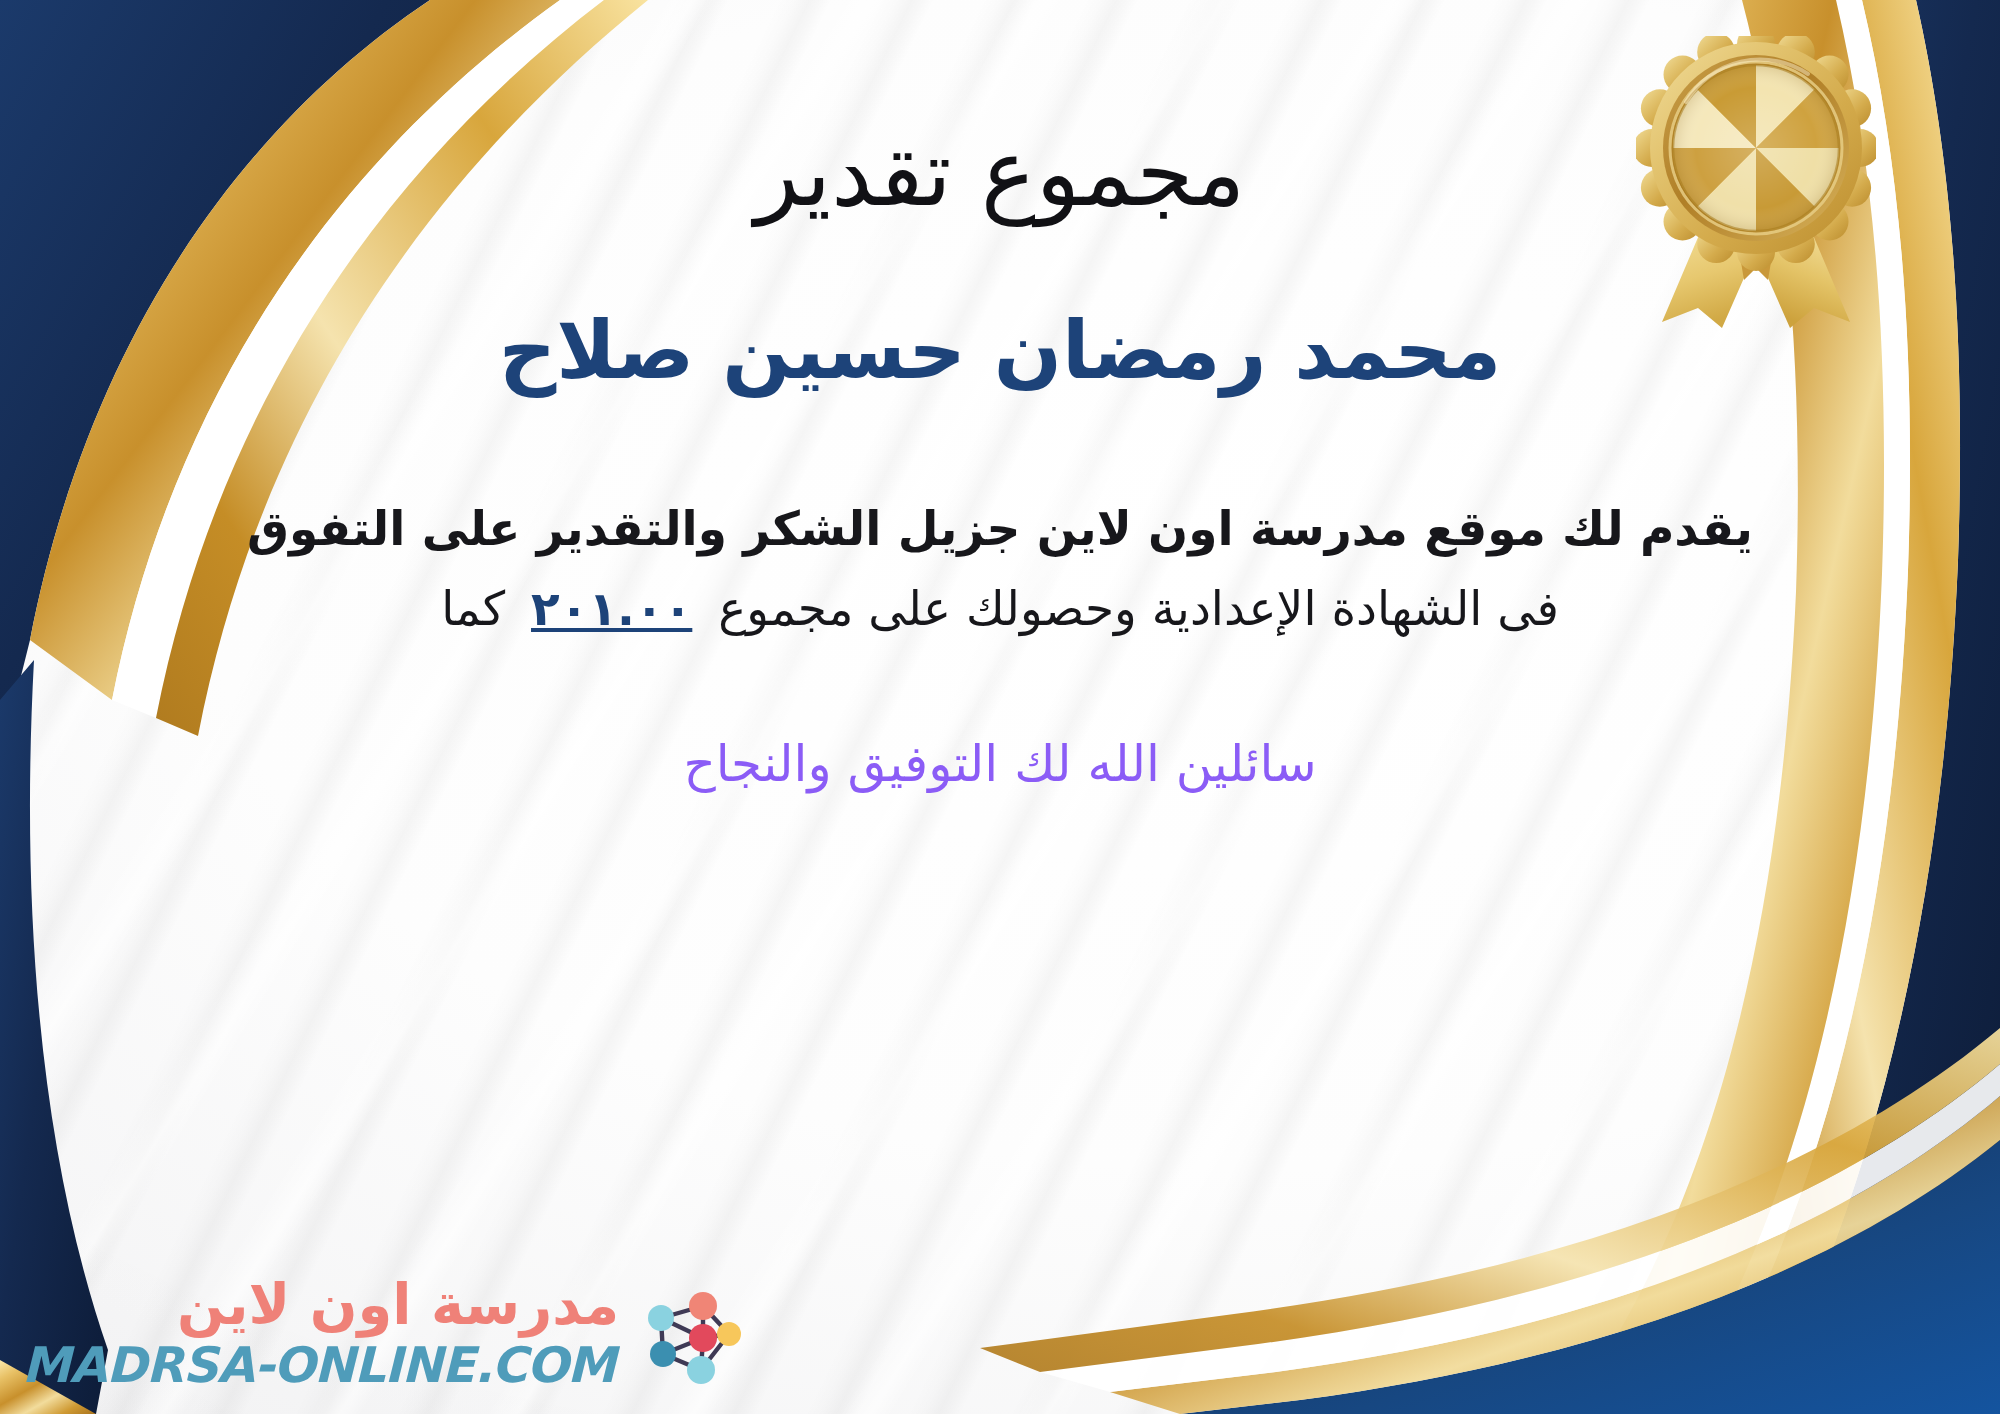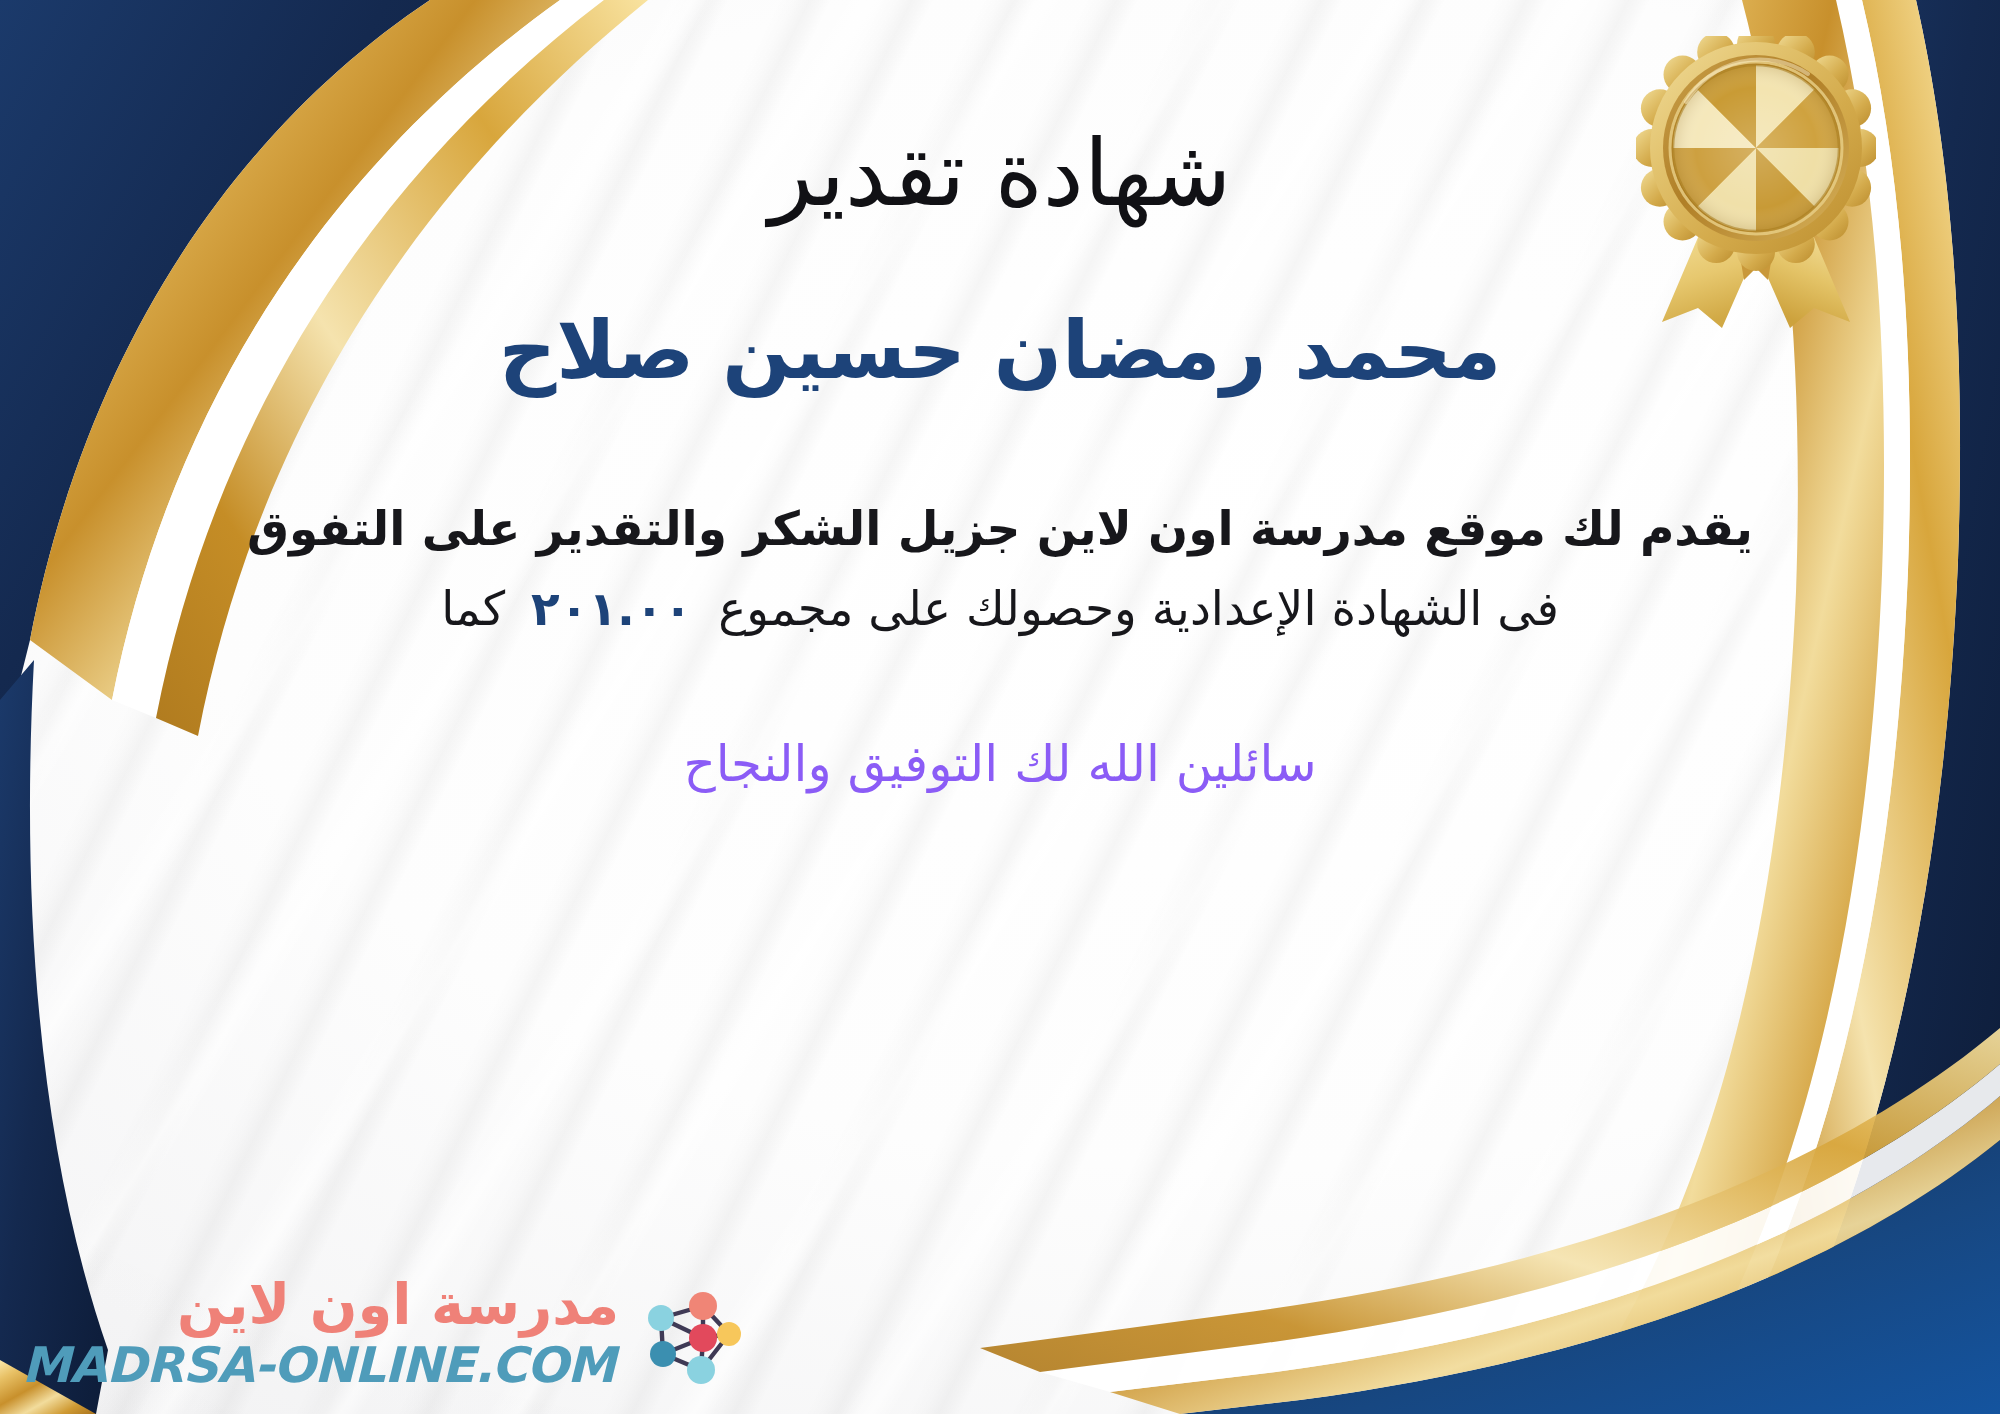--- a/index.html
+++ b/index.html
@@ -109,20 +109,21 @@
   .body-line.l2{ }
   .body-line.l3{ }
 
   .score{
     color:#1d4379;
     font-weight:700;
     padding:0 26px;
     display:inline-block;
     direction:ltr;
     unicode-bidi:isolate;
+    text-decoration:underline;
   }
 
   .closing{
     margin-top:74px;
     font-size:50px;
     line-height:1.6;
     color:#8b5cf6;
   }
 
   
@@ -310,21 +311,21 @@
         </g>
         <circle cx="0" cy="0" r="83" fill="none" stroke="#a87c1d" stroke-width="2.5" opacity="0.55"></circle>
 
         <path d="M-70,-46 A86,86 0 0,1 52,-74" fill="none" stroke="#fff6d8" stroke-width="4" opacity="0.45" stroke-linecap="round"></path>
       </g>
     </svg>
   </div>
 
   <div class="content">
 
-    <div class="title">شهادة تقدير</div>
+    <div class="title">مجموع تقدير</div>
 
     <div class="recipient">محمد رمضان حسين صلاح</div>
 
     <div class="body-block">
       <span class="body-line l1">يقدم لك موقع مدرسة اون لاين جزيل الشكر  والتقدير على التفوق</span>
       <span class="body-line l2">
         <span>فى الشهادة الإعدادية وحصولك على مجموع</span><span class="score">٢٠١.٠٠</span><span>كما</span>
       </span>
     </div>
 

